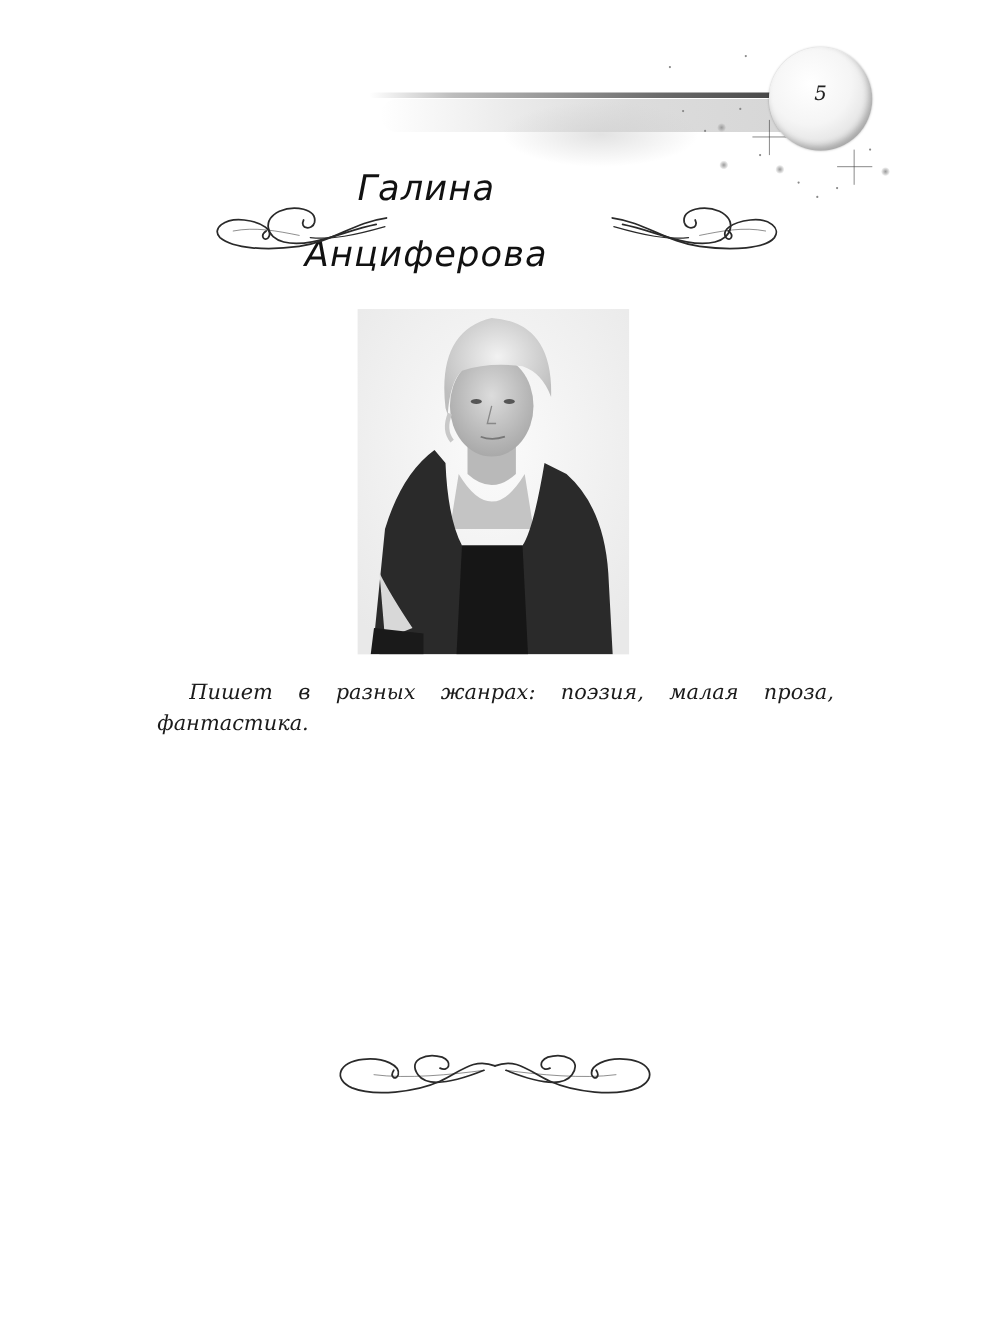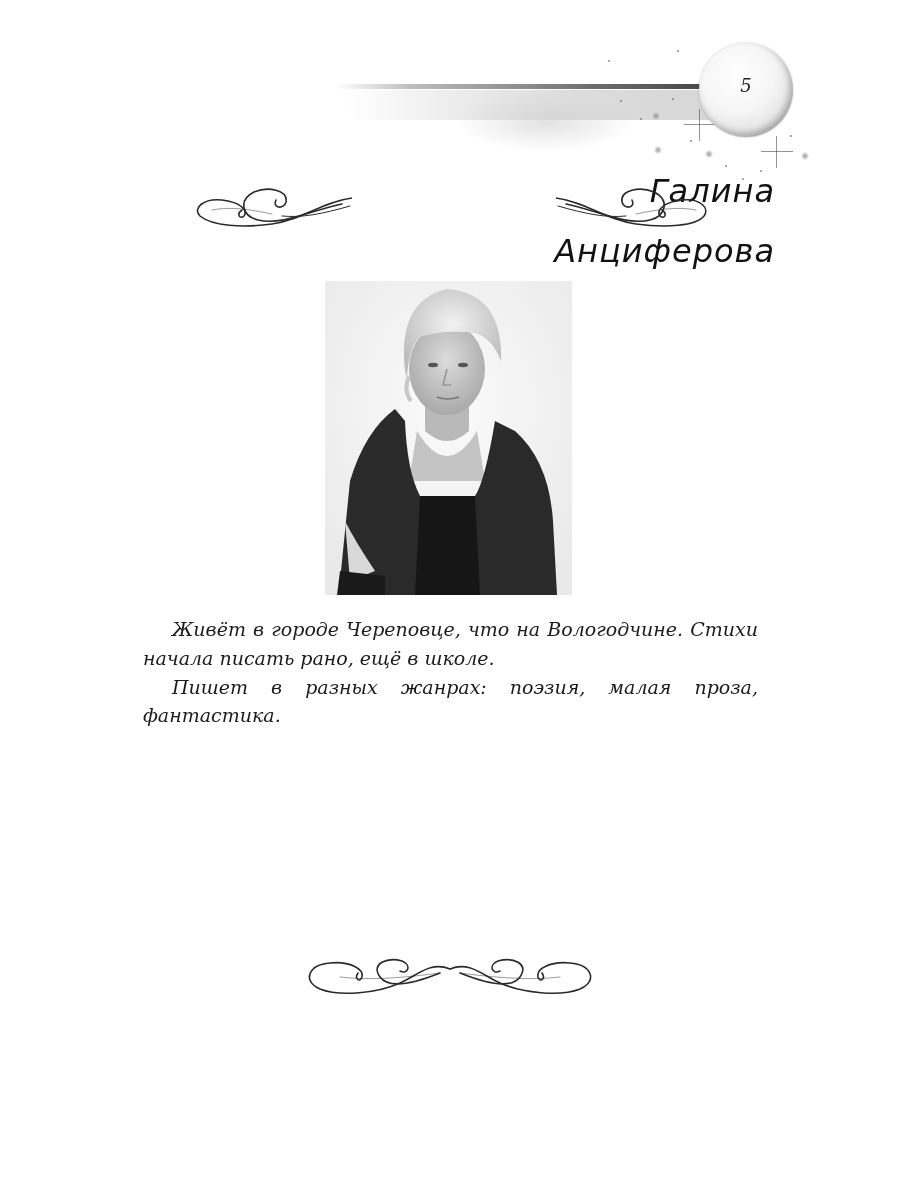--- a/index.html
+++ b/index.html
@@ -25,23 +25,23 @@
 
     .star { position: absolute; width: 2px; height: 2px; border-radius: 50%; background: #888; }
     .sparkle { position: absolute; }
     .sparkle::before, .sparkle::after { content: ""; position: absolute; background: rgba(60,60,60,.55); }
     .sparkle::before { left: -16px; top: -1px; width: 32px; height: 1px; }
     .sparkle::after { left: -1px; top: -16px; width: 1px; height: 32px; }
     .blob { position: absolute; width: 8px; height: 8px; border-radius: 50%;
       background: radial-gradient(circle, #9a9a9a 0%, rgba(180,180,180,0) 75%); }
 
     
-    .title { position: absolute; left: 0; width: 775px; text-align: right;
+    .title { position: absolute; left: 0; width: 775px; text-align: center;
       font-family: "DejaVu Sans", sans-serif; font-style: italic; font-weight: 300;
-      font-size: 32px; letter-spacing: 1px; color: #111; margin-top: 20px; }
+      font-size: 32px; letter-spacing: 1px; color: #111; }
     .title-line1 { top: 152px; }
     .title-line2 { top: 212px; }
     .flourish { position: absolute; }
 
     
     .photo { position: absolute; left: 325px; top: 281px; width: 247px; height: 314px; background: #f3f3f3; overflow: hidden; }
 
     
     .bio { position: absolute; left: 143px; top: 615px; width: 615px;
       font-family: "DejaVu Serif", serif; font-style: italic; font-size: 19px; line-height: 28.8px;
@@ -138,21 +138,20 @@
 
     <ellipse cx="108" cy="84" rx="5" ry="2.2" fill="#555"></ellipse>
     <ellipse cx="138" cy="84" rx="5" ry="2.2" fill="#555"></ellipse>
 
     <path d="M122 88 L118 104 L126 104" stroke="#888" stroke-width="1.2" fill="none"></path>
     <path d="M112 116 Q122 120 134 116" stroke="#777" stroke-width="1.6" fill="none"></path>
   </svg>
 </div>
 
 <div class="bio">
-  <p class="last-line-just" style="text-align-last:auto">Живёт в городе Череповце, что на Вологодчине. Стихи начала писать рано, ещё в школе.</p>
   <p>Пишет в разных жанрах: поэзия, малая проза, фантастика.</p>
 </div>
 
 <svg class="bottom-flourish" width="300" height="56" viewBox="0 0 300 56">
   <g fill="none" stroke="#2a2a2a" stroke-linecap="round" stroke-width="1.6">
     <path d="M150 22 C130 14, 118 28, 100 36 C78 46, 40 50, 20 42 C2 34, 8 18, 30 16 C50 14, 64 22, 62 30 C60 36, 54 32, 58 26"></path>
     <path d="M150 22 C170 14, 182 28, 200 36 C222 46, 260 50, 280 42 C298 34, 292 18, 270 16 C250 14, 236 22, 238 30 C240 36, 246 32, 242 26"></path>
     <path d="M140 26 C120 34, 90 44, 80 30 C70 16, 88 10, 102 14 C112 18, 108 28, 100 24"></path>
     <path d="M160 26 C180 34, 210 44, 220 30 C230 16, 212 10, 198 14 C188 18, 192 28, 200 24"></path>
     <path d="M40 30 C70 34, 110 30, 140 26" stroke-width="0.8" opacity=".6"></path>

